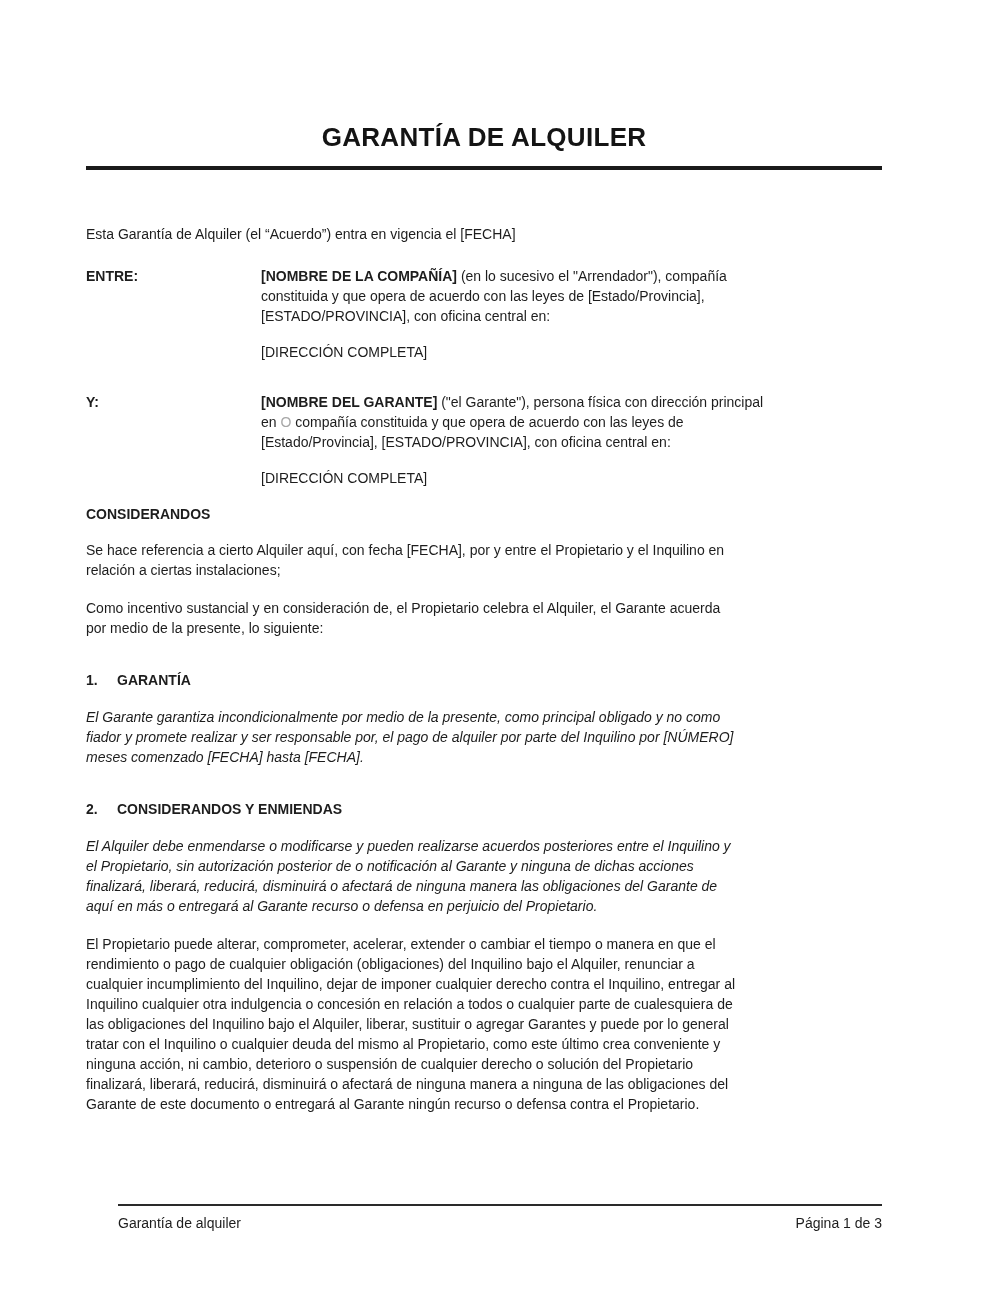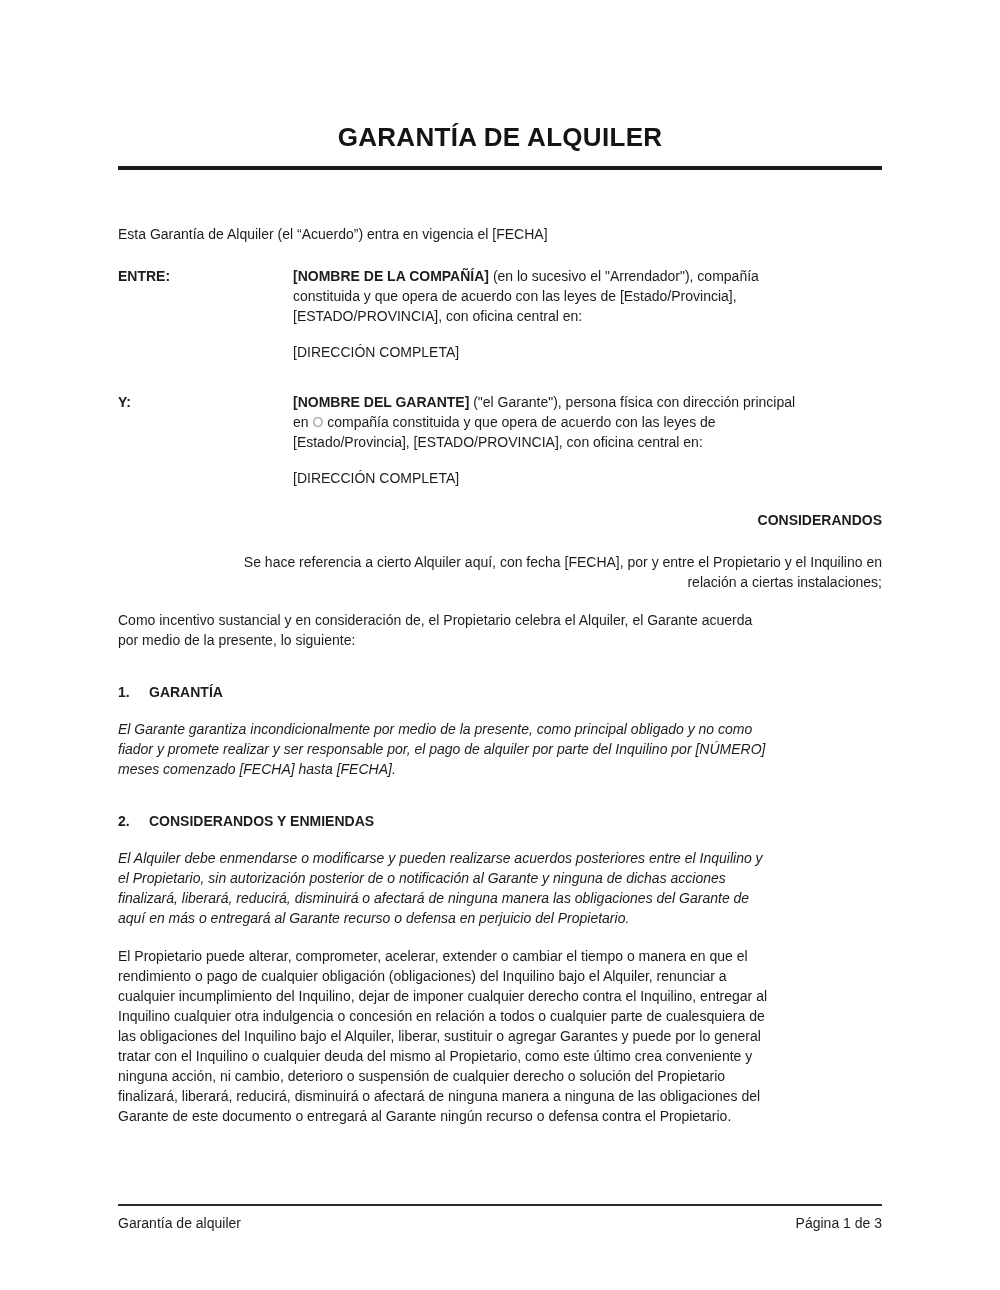--- a/index.html
+++ b/index.html
@@ -1,21 +1,21 @@
 <!DOCTYPE html>
 <html><head>
 <meta charset="utf-8">
 <style>
   html, body { margin: 0; padding: 0; background: #ffffff; }
   .page {
     position: relative;
     width: 1000px;
     height: 1290px;
     box-sizing: border-box;
-    padding: 122px 118px 0 118px;
+    padding: 122px 118px 0 86px;
     background: #ffffff;
     font-family: "Liberation Sans", sans-serif;
     font-size: 14px;
     line-height: 20px;
     color: #1d1d1d;
     overflow: hidden;
   }
   .doc-title {
     font-size: 26px;
     line-height: 30px;
@@ -35,21 +35,21 @@
   .party-row.first { margin-top: 22px; justify-content: center; }
   .party-row.second { margin-top: 30px; }
   .party-label { width: 175px; font-weight: 700; flex: 0 0 175px; }
   .party-content { flex: 1; }
   .party-text { white-space: pre-line; }
   .party-text b { font-weight: 700; margin-top: 29px; }
   .or-mark { color: #a6a6a6; }
   .party-address { margin-top: 16px; }
 
   .block-heading { font-weight: 700; }
-  .mt16 { margin-top: 22px; text-align: right; }
+  .mt16 { margin-top: 16px; }
   .mt17 { margin-top: 17px; font-style: italic; }
   .mt18 { margin-top: 18px; }
   .mt32 { margin-top: 32px; }
 
   .para { white-space: pre-line; }
 
   .section-heading { display: flex; font-weight: 700; }
   .section-number { width: 31px; flex: 0 0 31px; }
 
   .footer {

